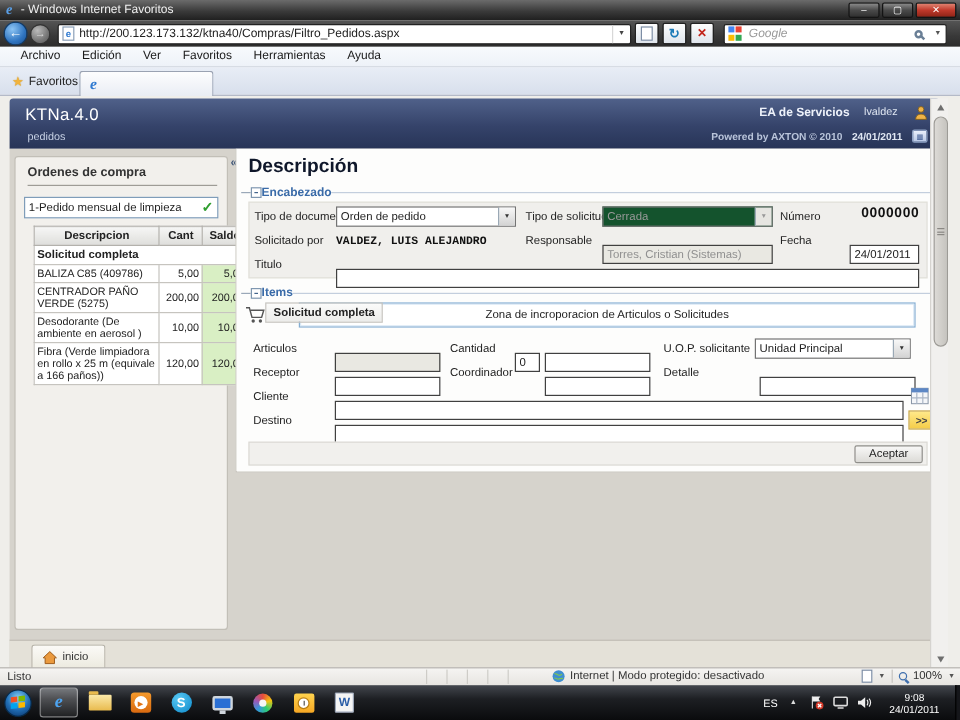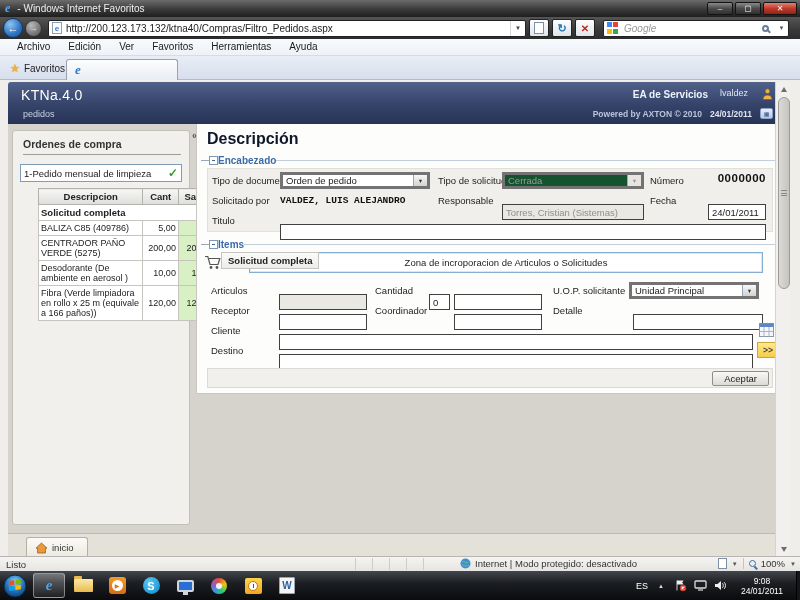--- a/index.html
+++ b/index.html
@@ -86,21 +86,21 @@
 
   
   .sidebar{position:absolute;left:4px;top:6px;width:178px;height:395px;
     background:#f2f0ec;border:1px solid #c2bfb7;border-radius:3px;}
   .sb-title{margin:7px 8px 0 10px;font-size:10.5px;font-weight:bold;color:#333;
     border-bottom:1px solid #9e9c96;padding-bottom:4px;}
   .sb-select{margin:9px 7px 0 7px;height:18px;background:#fff;border:1px solid #7f9db9;
     display:flex;align-items:center;padding:0 3px;}
   .sb-select .txt{flex:1;font-size:9.5px;color:#222;white-space:nowrap;overflow:hidden;}
   .check{color:#2f9e2f;font-weight:bold;font-size:12px;}
-  .stable{margin:6px 25px;border-collapse:collapse;width:179px;font-size:9px;color:#222;
+  .stable{margin:6px 15px;border-collapse:collapse;width:179px;font-size:9px;color:#222;
     background:#fff;}
   .stable th{border:1px solid #b3b1ac;background:linear-gradient(#f6f6f5,#dededb);
     font-size:9.5px;padding:2px 1px;font-weight:bold;}
   .stable td{border:1px solid #c6c4bf;padding:2px 2px;vertical-align:middle;}
   .stable .num{text-align:right;white-space:nowrap;}
   .stable .saldo{background:#d9efc4;}
   .stable .group td{font-weight:bold;font-size:9.5px;}
   .col-d{width:96px;}.col-c{width:31px;}.col-s{width:35px;}
 
   .collapse{position:absolute;left:184px;top:6px;font-size:10px;color:#445a7a;font-weight:bold;}
@@ -115,21 +115,21 @@
   .minusbox::after{content:"";position:absolute;left:2px;right:2px;top:3.5px;height:1px;background:#44658c;}
   .seclbl{font-size:10px;font-weight:bold;color:#3a6ba8;white-space:nowrap;}
   .secline{flex:1;height:1px;background:#c3cedd;}
 
   .f1{position:absolute;left:10px;top:44px;width:566px;height:64px;
     background:#f0efec;border:1px solid #e2e0da;}
   .lbl{position:absolute;font-size:9.5px;color:#222;line-height:17px;white-space:nowrap;}
   .inp{position:absolute;height:16px;border:1px solid #404040;background:#fff;
     font:9.5px "Liberation Sans",sans-serif;padding:0 3px;color:#222;margin-top:12px;}
   .inp.dis{background:#e9e8e2;color:#8f8f8f;}
-  .sel{position:absolute;height:17px;border:3px solid #737373;background:#fff;
+  .sel{position:absolute;height:17px;border:1px solid #737373;background:#fff;
     display:flex;align-items:center;}
   .sel .st{flex:1;font-size:9.5px;padding:0 3px;white-space:nowrap;overflow:hidden;color:#222;}
   .sel .sa{width:14px;align-self:stretch;background:linear-gradient(#f8f8f8,#d3d3d3);
     border-left:1px solid #9aa8b5;display:flex;align-items:center;justify-content:center;
     font-size:5.5px;color:#333;}
   .sel.dis{background:#14532d;}
   .sel.dis .st{color:#9a9a9a;}
   .sel.dis .sa{background:#e6e5e1;color:#999;}
   .bval{position:absolute;font-size:9.5px;font-weight:bold;color:#111;line-height:17px;white-space:nowrap;}
   .numval{position:absolute;font-size:11.5px;font-weight:bold;color:#111;letter-spacing:.5px;text-align:right;}

